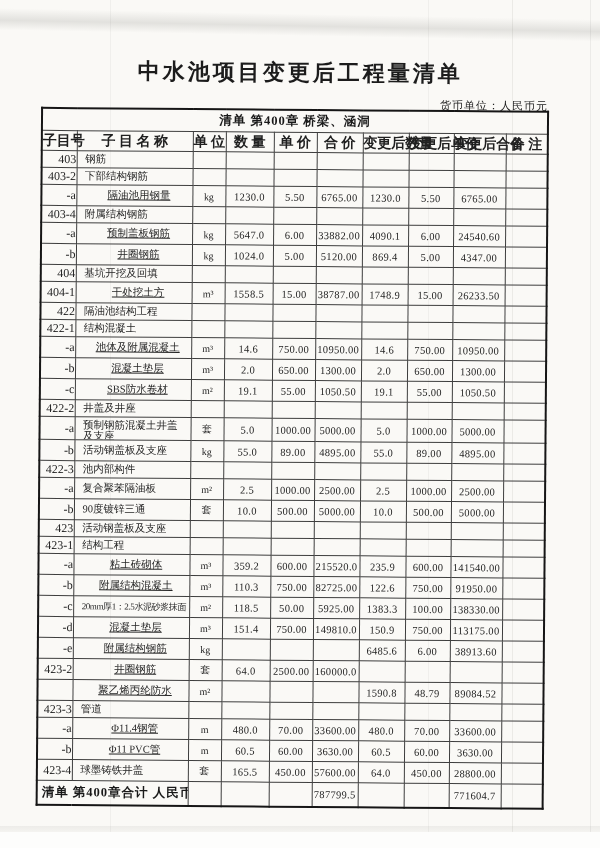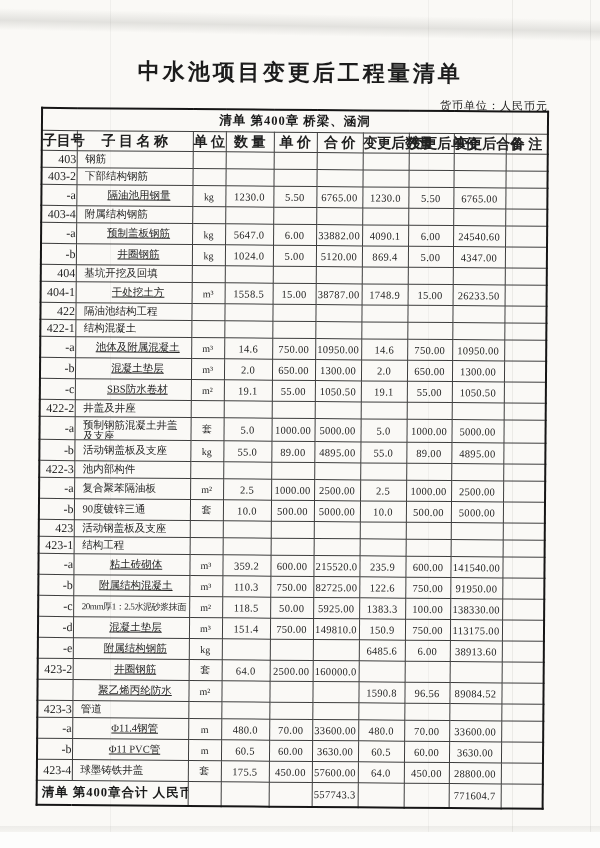--- a/index.html
+++ b/index.html
@@ -515,21 +515,21 @@
           <tr class="item">
     <td class="c-id"></td>
     <td class="c-name">
               <div class="nm center">聚乙烯丙纶防水</div>
             </td>
     <td class="c-unit">m²</td>
     <td class="c-num"></td>
     <td class="c-num"></td>
     <td class="c-num"></td>
     <td class="c-num">1590.8</td>
-    <td class="c-num">96.56</td>
+    <td class="c-num">48.79</td>
     <td class="c-num">89084.52</td>
     <td class="c-rem"></td>
   </tr>
           <tr class="cat">
     <td class="c-id">423-3</td>
     <td class="c-name">
               <div class="nm left">管道</div>
             </td>
     <td class="c-unit"></td>
     <td class="c-num"></td>
@@ -567,36 +567,36 @@
     <td class="c-num">60.00</td>
     <td class="c-num">3630.00</td>
     <td class="c-rem"></td>
   </tr>
           <tr class="item">
     <td class="c-id">423-4</td>
     <td class="c-name">
               <div class="nm left">球墨铸铁井盖</div>
             </td>
     <td class="c-unit">套</td>
-    <td class="c-num">175.5</td>
+    <td class="c-num">165.5</td>
     <td class="c-num">450.00</td>
     <td class="c-num">57600.00</td>
     <td class="c-num">64.0</td>
     <td class="c-num">450.00</td>
     <td class="c-num">28800.00</td>
     <td class="c-rem"></td>
   </tr>
           <tr class="total">
           <td colspan="2" class="t-label">
             <div class="total-label">清单 第400章合计 人民币</div>
           </td>
           <td></td>
           <td></td>
           <td></td>
-          <td class="c-num">557743.3</td>
+          <td class="c-num">787799.5</td>
           <td></td>
           <td></td>
           <td class="c-num">771604.7</td>
           <td></td>
         </tr>
       </tbody>
     </table>
   </div>
 </div>
 

